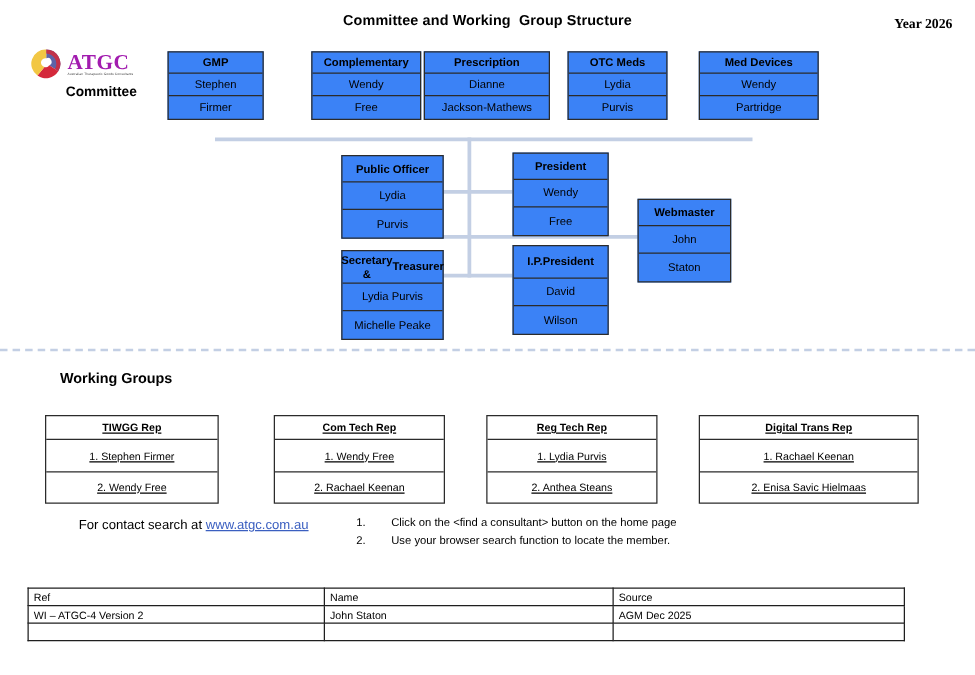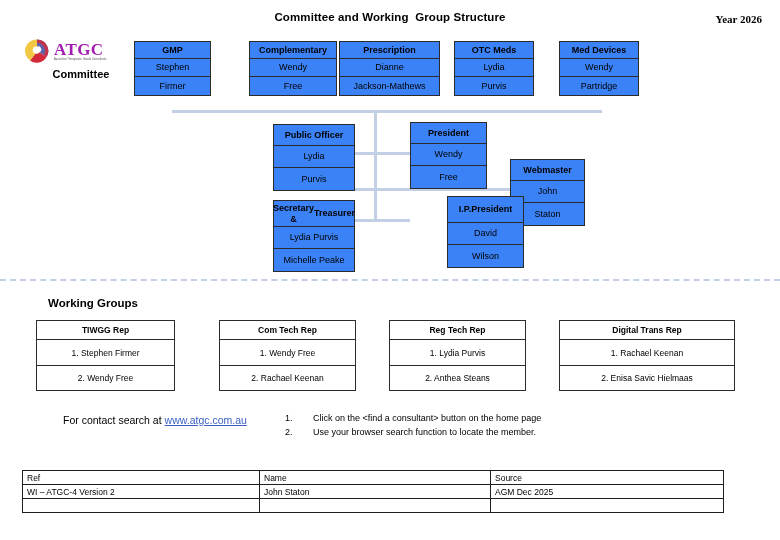--- a/index.html
+++ b/index.html
@@ -124,24 +124,25 @@
 
   
   #working-groups-title {
     position: absolute;
     left: 48px; top: 297px;
     font-size: 11.5px;
     font-weight: bold;
   }
   .wg-box {
     position: absolute;
-    top: 320px;
+    top: 332px;
     border: 1.4px solid #2b2b2b;
     background: #fff;
     box-sizing: border-box;
+    text-decoration: underline;
   }
   .wg-box .cell {
     border-bottom: 1.4px solid #2b2b2b;
     text-align: center;
     font-size: 8.5px;
     box-sizing: border-box;
     display: flex;
     align-items: center;
     justify-content: center;
   }
@@ -230,21 +231,21 @@
   <div class="cell">Dianne</div>
   <div class="cell">Jackson-Mathews</div>
 </div>
 
 <div class="org-box committee-box" style="left:454px; top:41px; width:80px;">
   <div class="cell head">OTC Meds</div>
   <div class="cell">Lydia</div>
   <div class="cell">Purvis</div>
 </div>
 
-<div class="org-box committee-box" style="left:559px; top:41px; width:80px;">
+<div class="org-box committee-box" style="left:559px; top:41px; width:96px;">
   <div class="cell head">Med Devices</div>
   <div class="cell">Wendy</div>
   <div class="cell">Partridge</div>
 </div>
 
 <div class="conn" style="left:172px; top:110px; width:430px; height:3px;"></div>
 <div class="conn" style="left:374px; top:110px; width:3px; height:112px;"></div>
 <div class="conn" style="left:350px; top:152px; width:60px; height:3px;"></div>
 <div class="conn" style="left:350px; top:188px; width:195px; height:3px;"></div>
 <div class="conn" style="left:350px; top:219px; width:60px; height:3px;"></div>
@@ -269,21 +270,21 @@
 
 <div class="org-box officer-box" style="left:273px; top:200px; width:82px;">
   <div class="cell head two-line">
     <span>Secretary &amp;</span>
     <span>Treasurer</span>
   </div>
   <div class="cell">Lydia Purvis</div>
   <div class="cell">Michelle Peake</div>
 </div>
 
-<div class="org-box officer-box" style="left:410px; top:196px; width:77px;margin-left:37px;">
+<div class="org-box officer-box" style="left:410px; top:196px; width:77px;">
   <div class="cell head two-line">
     <span>I.P.</span>
     <span>President</span>
   </div>
   <div class="cell">David</div>
   <div class="cell">Wilson</div>
 </div>
 
 <div id="section-divider"></div>
 

